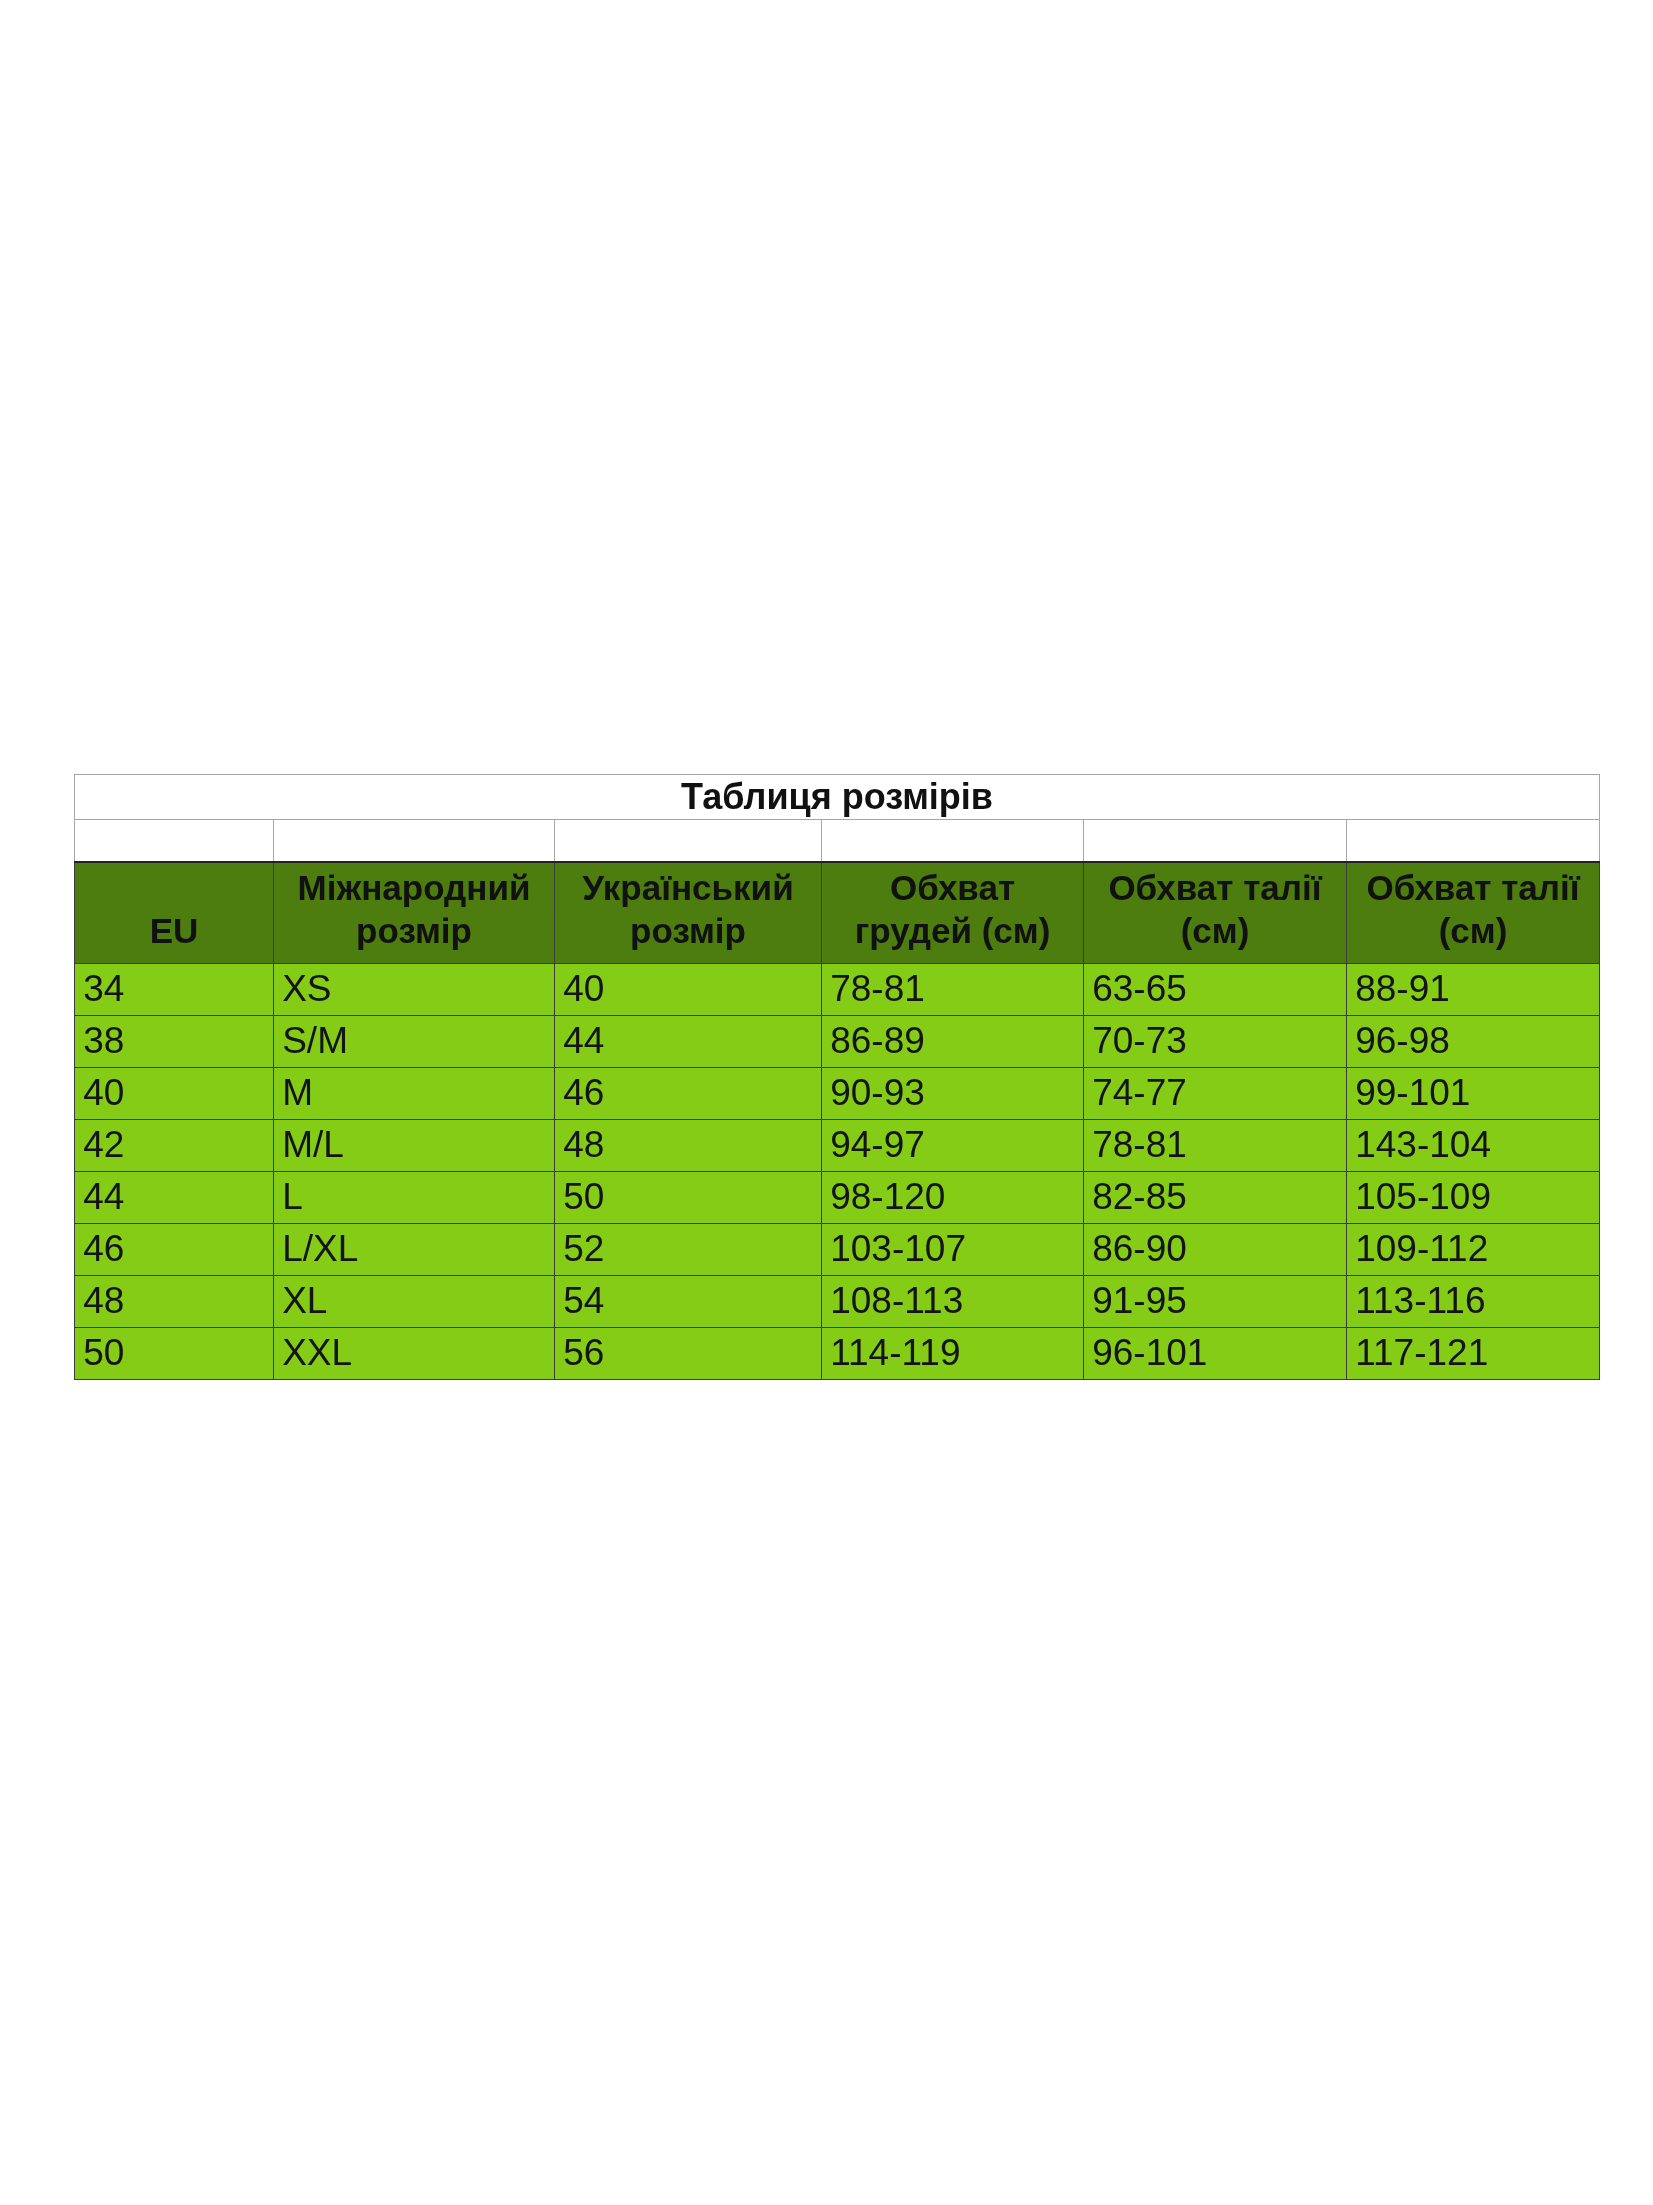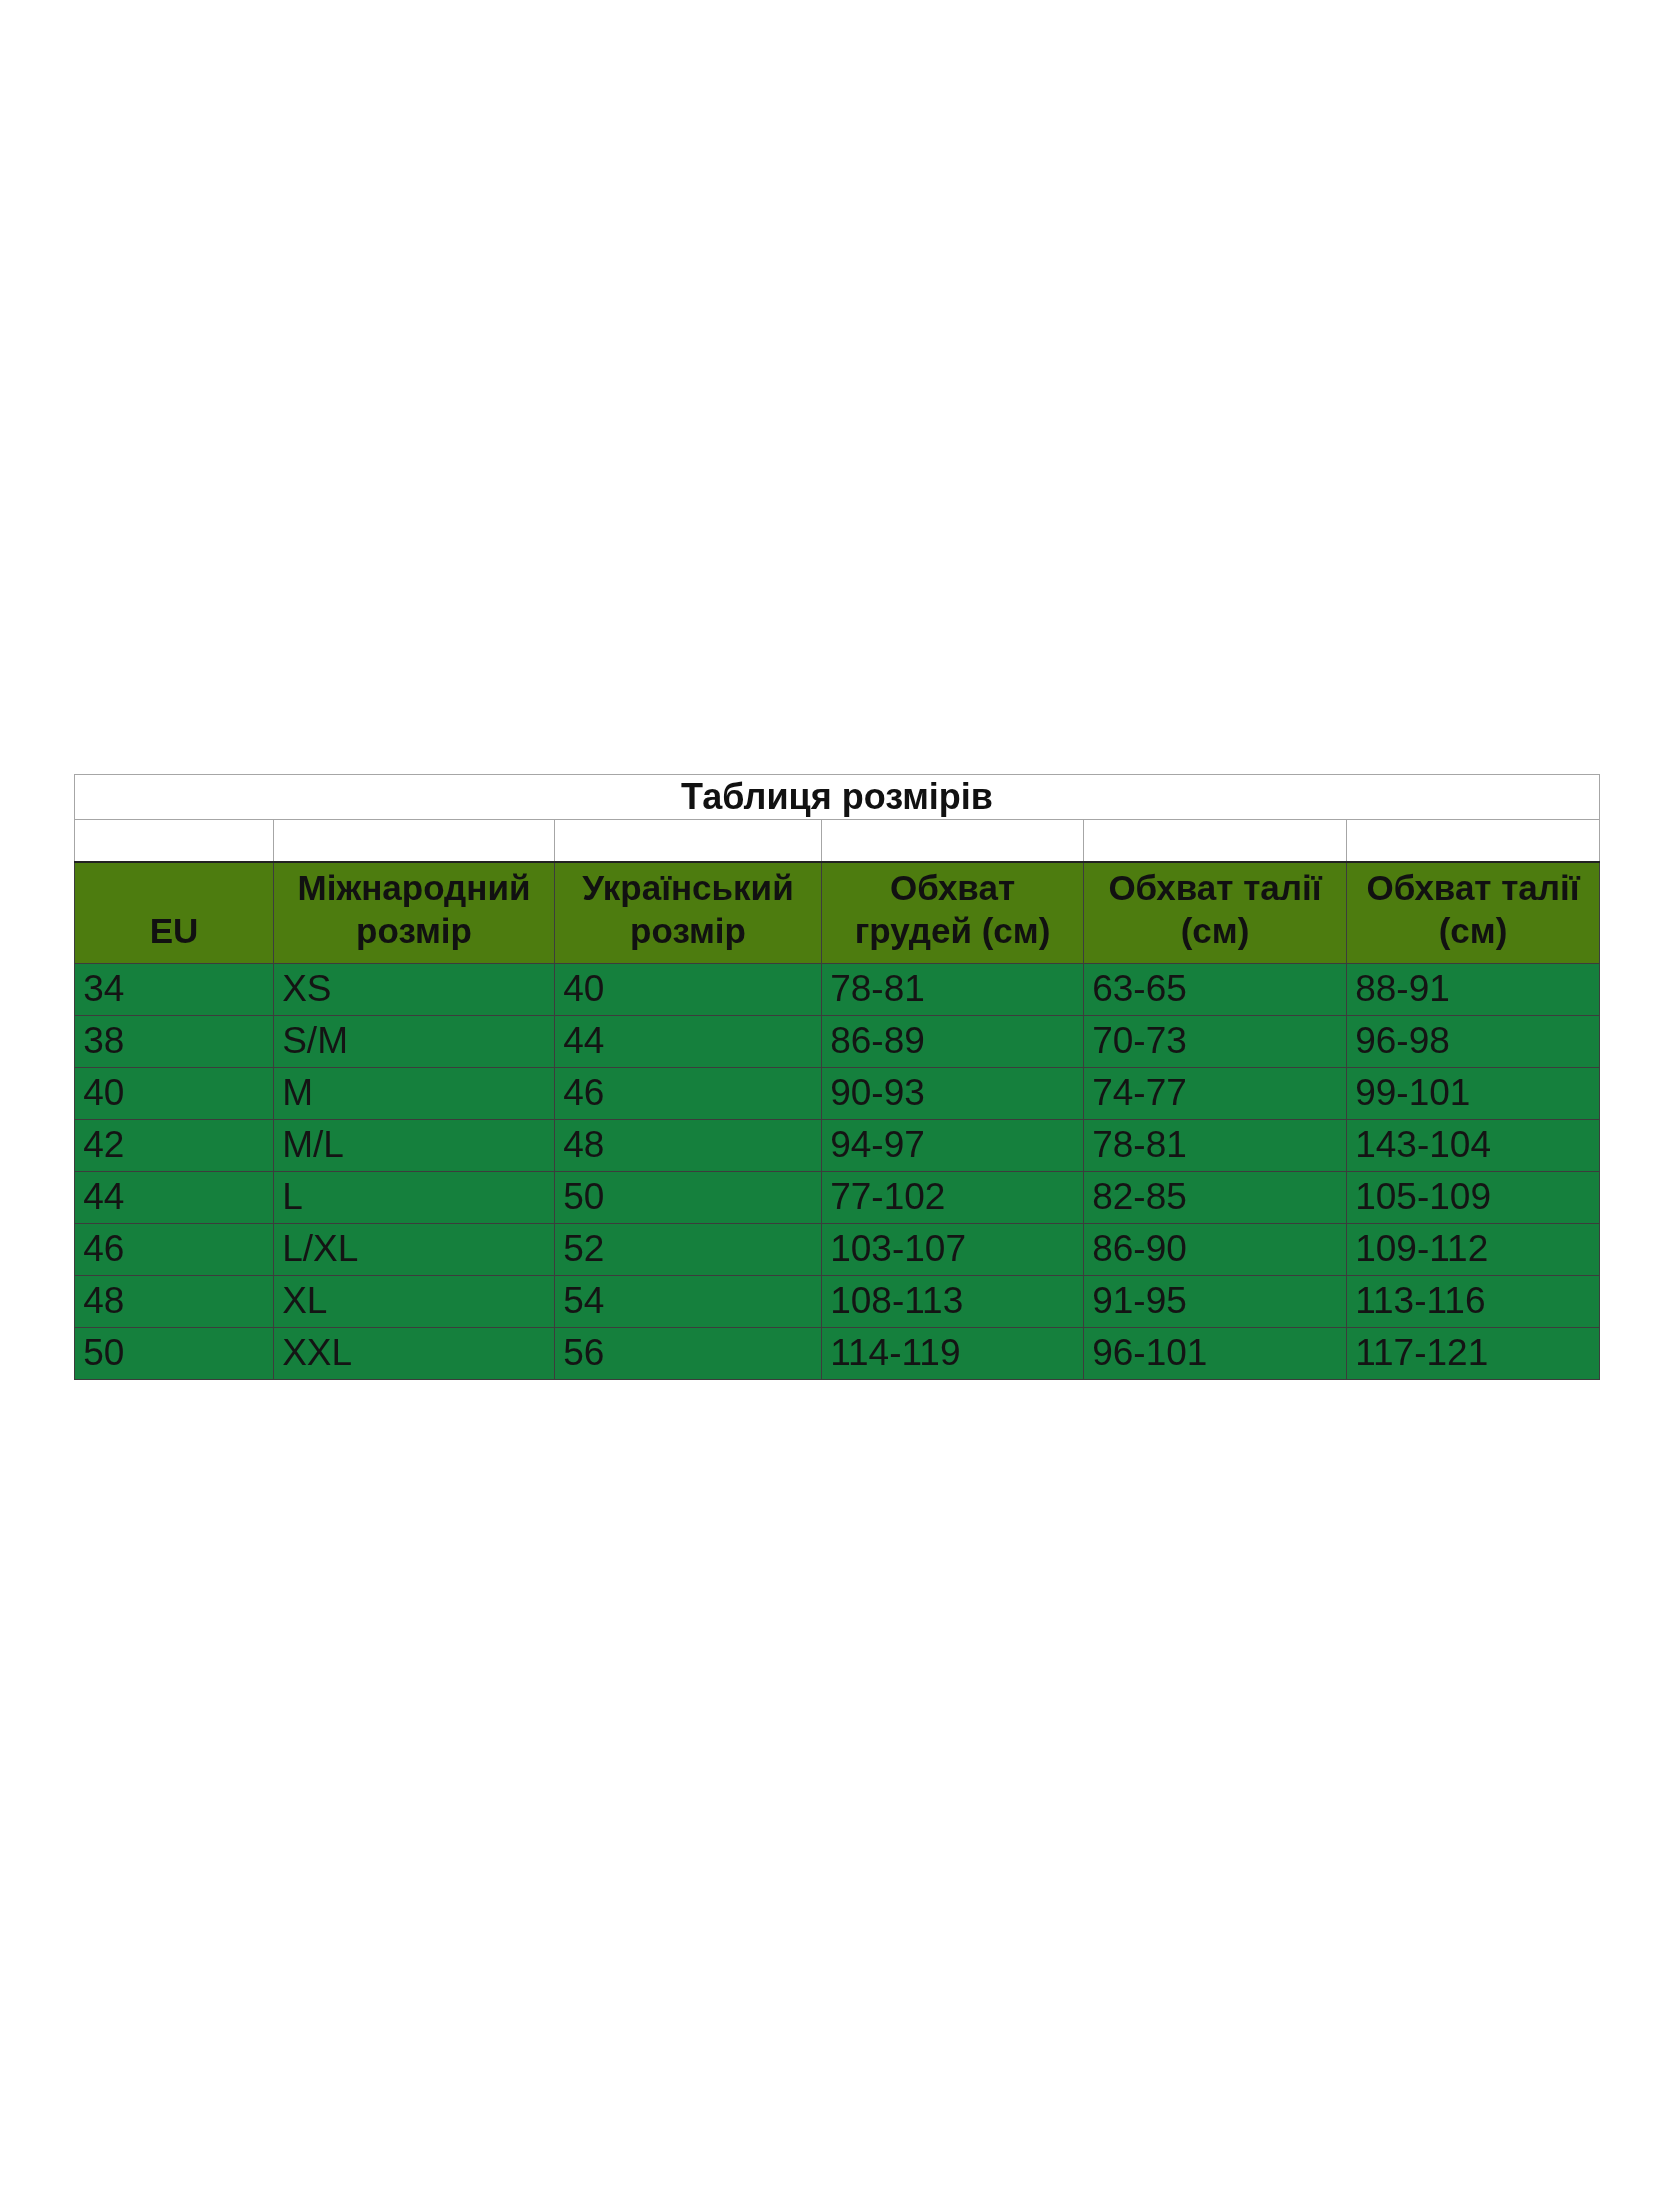--- a/index.html
+++ b/index.html
@@ -58,21 +58,21 @@
     line-height: 1.22;
     padding: 4.9px 6.5px 9.8px 6.5px;
     color: #111111;
   }
   
   tr.data-row {
     height: 52px;
   }
   tr.data-row td {
     border: 1.6px solid #3c3c3c;
-    background: #15803d;
+    background: #84cc16;
     text-align: left;
     vertical-align: middle;
     font-size: 37px;
     padding: 0 6.5px 0 8.2px;
     color: #141414;
     white-space: nowrap;
     overflow: hidden;
   }
 </style>
 </head>
@@ -141,21 +141,21 @@
       <td>M/L</td>
       <td>48</td>
       <td>94-97</td>
       <td>78-81</td>
       <td>143-104</td>
     </tr>
     <tr class="data-row">
       <td>44</td>
       <td>L</td>
       <td>50</td>
-      <td>77-102</td>
+      <td>98-120</td>
       <td>82-85</td>
       <td>105-109</td>
     </tr>
     <tr class="data-row">
       <td>46</td>
       <td>L/XL</td>
       <td>52</td>
       <td>103-107</td>
       <td>86-90</td>
       <td>109-112</td>

